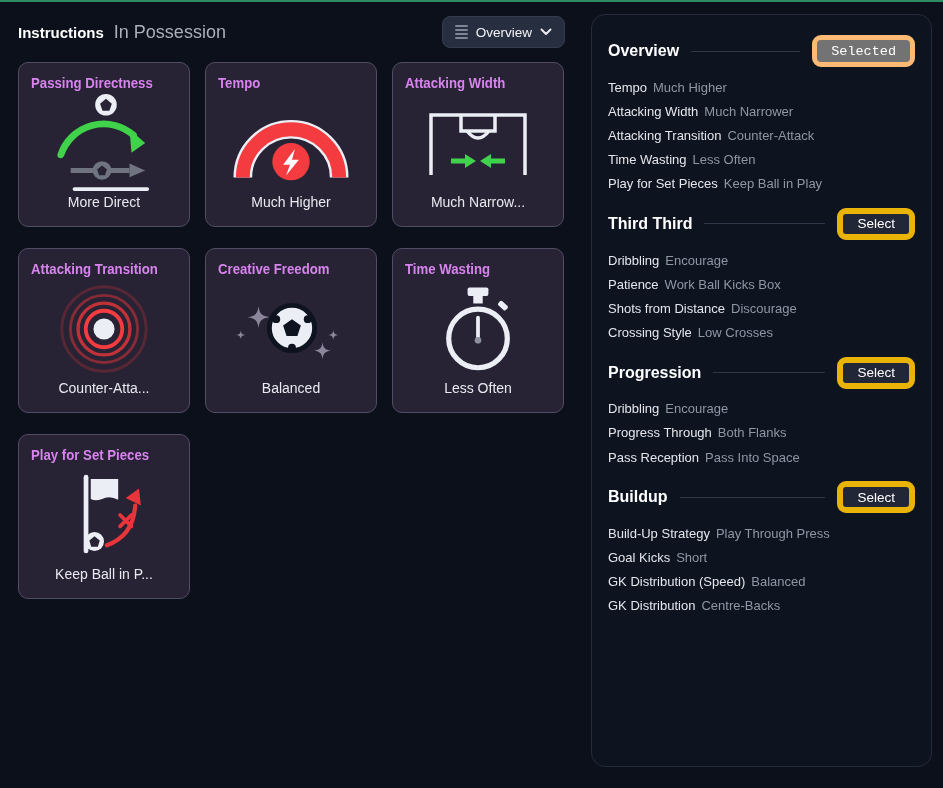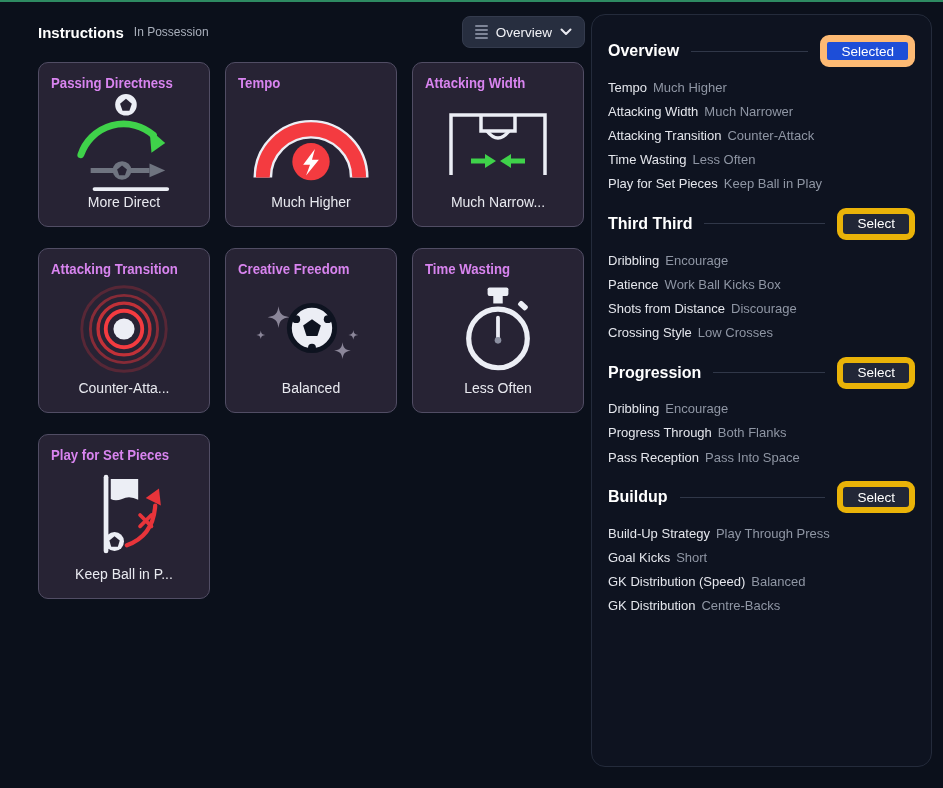--- a/index.html
+++ b/index.html
@@ -7,24 +7,24 @@
   body {
     background:#0b101b;
     font-family:"Liberation Sans", sans-serif;
     color:#e9eaf0;
     position:relative;
     overflow:hidden;
   }
   .topbar { position:absolute; top:0; left:0; width:943px; height:2px; background:#2e8b62; }
 
   
-  .left-col { position:absolute; left:18px; top:16px; width:547px;margin-left:20px; }
+  .left-col { position:absolute; left:18px; top:16px; width:547px; }
   .page-header { display:flex; align-items:center; height:32px; }
   .page-title { font-size:15px; font-weight:700; color:#ffffff; }
-  .page-subtitle { font-size:12px; color:#a9afbb; margin-left:10px; }
+  .page-subtitle { font-size:18px; color:#a9afbb; margin-left:10px; }
   .header-spacer { flex:1; }
   .view-dropdown {
     display:flex; align-items:center; gap:8px;
     background:#272e3f; border:1px solid #343b4d; border-radius:8px;
     height:32px; padding:0 12px; cursor:pointer;
   }
   .view-dropdown .dd-label { font-size:13.5px; color:#f2f3f7; }
   .bars-icon { display:flex; flex-direction:column; gap:2px; }
   .bars-icon span { display:block; width:13px; height:2px; border-radius:1px; background:#7e8597; }
 
@@ -59,21 +59,21 @@
   .section { margin-bottom:10px; }
   .section-header { display:flex; align-items:center; height:36px; margin-bottom:6px; }
   .section-title { font-size:16px; font-weight:700; color:#ffffff; white-space:nowrap; }
   .section-line { flex:1; height:1px; background:#303748; margin:0 12px; }
   .section-btn {
     font-family:"Liberation Sans", sans-serif;
     font-size:13.5px; color:#ffffff;
     background:#222737; border:6px solid #eab308; border-radius:9px;
     height:32px; padding:0 14px; cursor:pointer;
   }
-  .section-btn.selected { background:#1d4ed8; border:7px solid #fdba74; }
+  .section-btn.selected { background:#737373; border:5px solid #fdba74;font-family:Liberation Mono, monospace; }
   .kv-row { padding:4.6px 0; font-size:13px; }
   .kv-label { color:#e4e6ec; }
   .kv-value { color:#8f96a4; margin-left:6px; }
 </style>
 </head>
 <body>
 
 <div class="topbar"></div>
 
 <div class="left-col">

